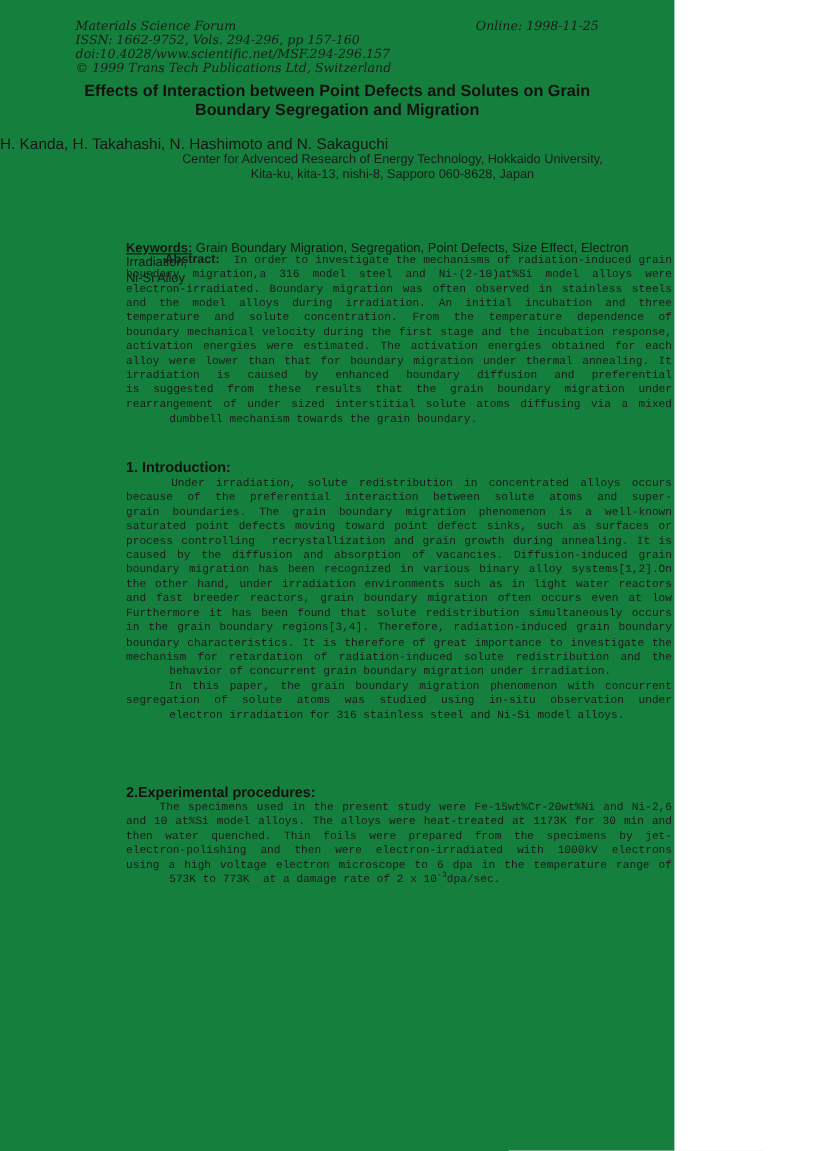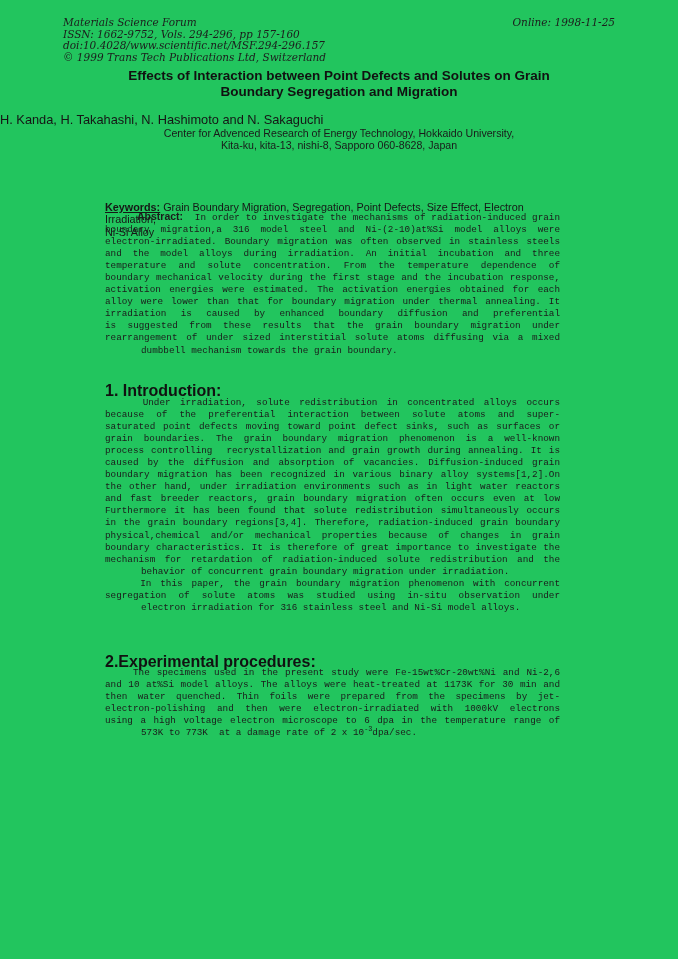--- a/index.html
+++ b/index.html
@@ -1,19 +1,19 @@
 <!DOCTYPE html>
 <html><head>
 <meta charset="utf-8">
 <style>
   html,body { margin:0; padding:0; background:#ffffff; }
   .page {
     position:relative;
-    width:678px; height:959px;
-    background:#22c55e;
+    width:562px; height:959px;
+    background:#15803d;
     color:#181818;
     overflow:hidden;
     font-family:"Liberation Sans", sans-serif;
   }
   
   .pub-header {
     position:absolute; top:17px; left:63px; right:63px;
     font-family:"DejaVu Serif", serif;
     font-style:italic;
     font-size:10.5px; line-height:11.6px;
@@ -27,21 +27,21 @@
     font-family:"Liberation Sans", sans-serif;
     font-size:13.5px; font-weight:bold; line-height:16px;
     color:#111;
   }
   .authors {
     position:absolute; top:112px; left:0; width:100%;
     text-align:left; font-size:12.8px; color:#151515;
   }
   .affil {
     position:absolute; top:128px; left:0; width:100%;
-    text-align:center; font-size:10.6px; line-height:11.8px; color:#1a1a1a;
+    text-align:center; font-size:10.6px; line-height:11.8px; color:#1a1a1a;padding-left:46px;
   }
   .keywords {
     position:absolute; top:167px; left:105px; width:455px;
     font-size:10.8px; line-height:12.4px; color:#161616;margin-top:34px;
   }
   .kwlabel { font-weight:bold; text-decoration:underline; }
   
   .body-block {
     position:absolute; left:105px; width:455px;
     font-family:"Liberation Mono","DejaVu Sans Mono",monospace;
@@ -52,21 +52,21 @@
   .exp-block { top:667px; }
   .tline { text-align:justify; text-align-last:justify; -moz-text-align-last:justify; }
   .tline.parend { text-align-last:left;margin-left:36px; -moz-text-align-last:left; }
   .blabel {
     font-family:Liberation Sans, sans-serif;
     font-weight:bold; font-size:10.5px;margin-left:32px;
   }
   .sec-head {
     position:absolute; left:105px; width:455px; margin:0;
     font-family:"Liberation Sans", sans-serif;
-    font-size:16px; font-weight:bold; color:#111;
+    font-size:12px; font-weight:bold; color:#111;
   }
   .intro-head { top:382px; }
   .exp-head { top:653px; }
   sup { font-size:6.8px; line-height:0; vertical-align:super; }
 </style>
 </head>
 <body>
 
 <div class="page">
 
@@ -98,30 +98,29 @@
       <div class="tline">irradiation is caused by enhanced boundary diffusion and preferential</div>
       <div class="tline">is suggested from these results that the grain boundary migration under</div>
       <div class="tline">rearrangement of under sized interstitial solute atoms diffusing via a mixed</div>
       <div class="tline parend">dumbbell mechanism towards the grain boundary.</div>
     </div>
 
   <h2 class="sec-head intro-head">1. Introduction:</h2>
   <div class="body-block intro-block">
       <div class="tline">&nbsp;&nbsp;&nbsp;&nbsp;Under irradiation, solute redistribution in concentrated alloys occurs</div>
       <div class="tline">because of the preferential interaction between solute atoms and super-</div>
+      <div class="tline">grain boundaries. The grain boundary migration phenomenon is a well-known</div>
       <div class="tline">saturated point defects moving toward point defect sinks, such as surfaces or</div>
-      <div class="tline">grain boundaries. The grain boundary migration phenomenon is a well-known</div>
       <div class="tline">process controlling&nbsp; recrystallization and grain growth during annealing. It is</div>
       <div class="tline">caused by the diffusion and absorption of vacancies. Diffusion-induced grain</div>
       <div class="tline">boundary migration has been recognized in various binary alloy systems[1,2].On</div>
       <div class="tline">the other hand, under irradiation environments such as in light water reactors</div>
       <div class="tline">and fast breeder reactors, grain boundary migration often occurs even at low</div>
       <div class="tline">Furthermore it has been found that solute redistribution simultaneously occurs</div>
       <div class="tline">in the grain boundary regions[3,4]. Therefore, radiation-induced grain boundary</div>
-      <div class="tline">physical,chemical and/or mechanical properties because of changes in grain</div>
       <div class="tline">boundary characteristics. It is therefore of great importance to investigate the</div>
       <div class="tline">mechanism for retardation of radiation-induced solute redistribution and the</div>
       <div class="tline parend">behavior of concurrent grain boundary migration under irradiation.</div>
       <div class="tline">&nbsp;&nbsp;&nbsp;&nbsp;In this paper, the grain boundary migration phenomenon with concurrent</div>
       <div class="tline">segregation of solute atoms was studied using in-situ observation under</div>
       <div class="tline parend">electron irradiation for 316 stainless steel and Ni-Si model alloys.</div>
     </div>
 
   <h2 class="sec-head exp-head">2.Experimental procedures:</h2>
   <div class="body-block exp-block">

